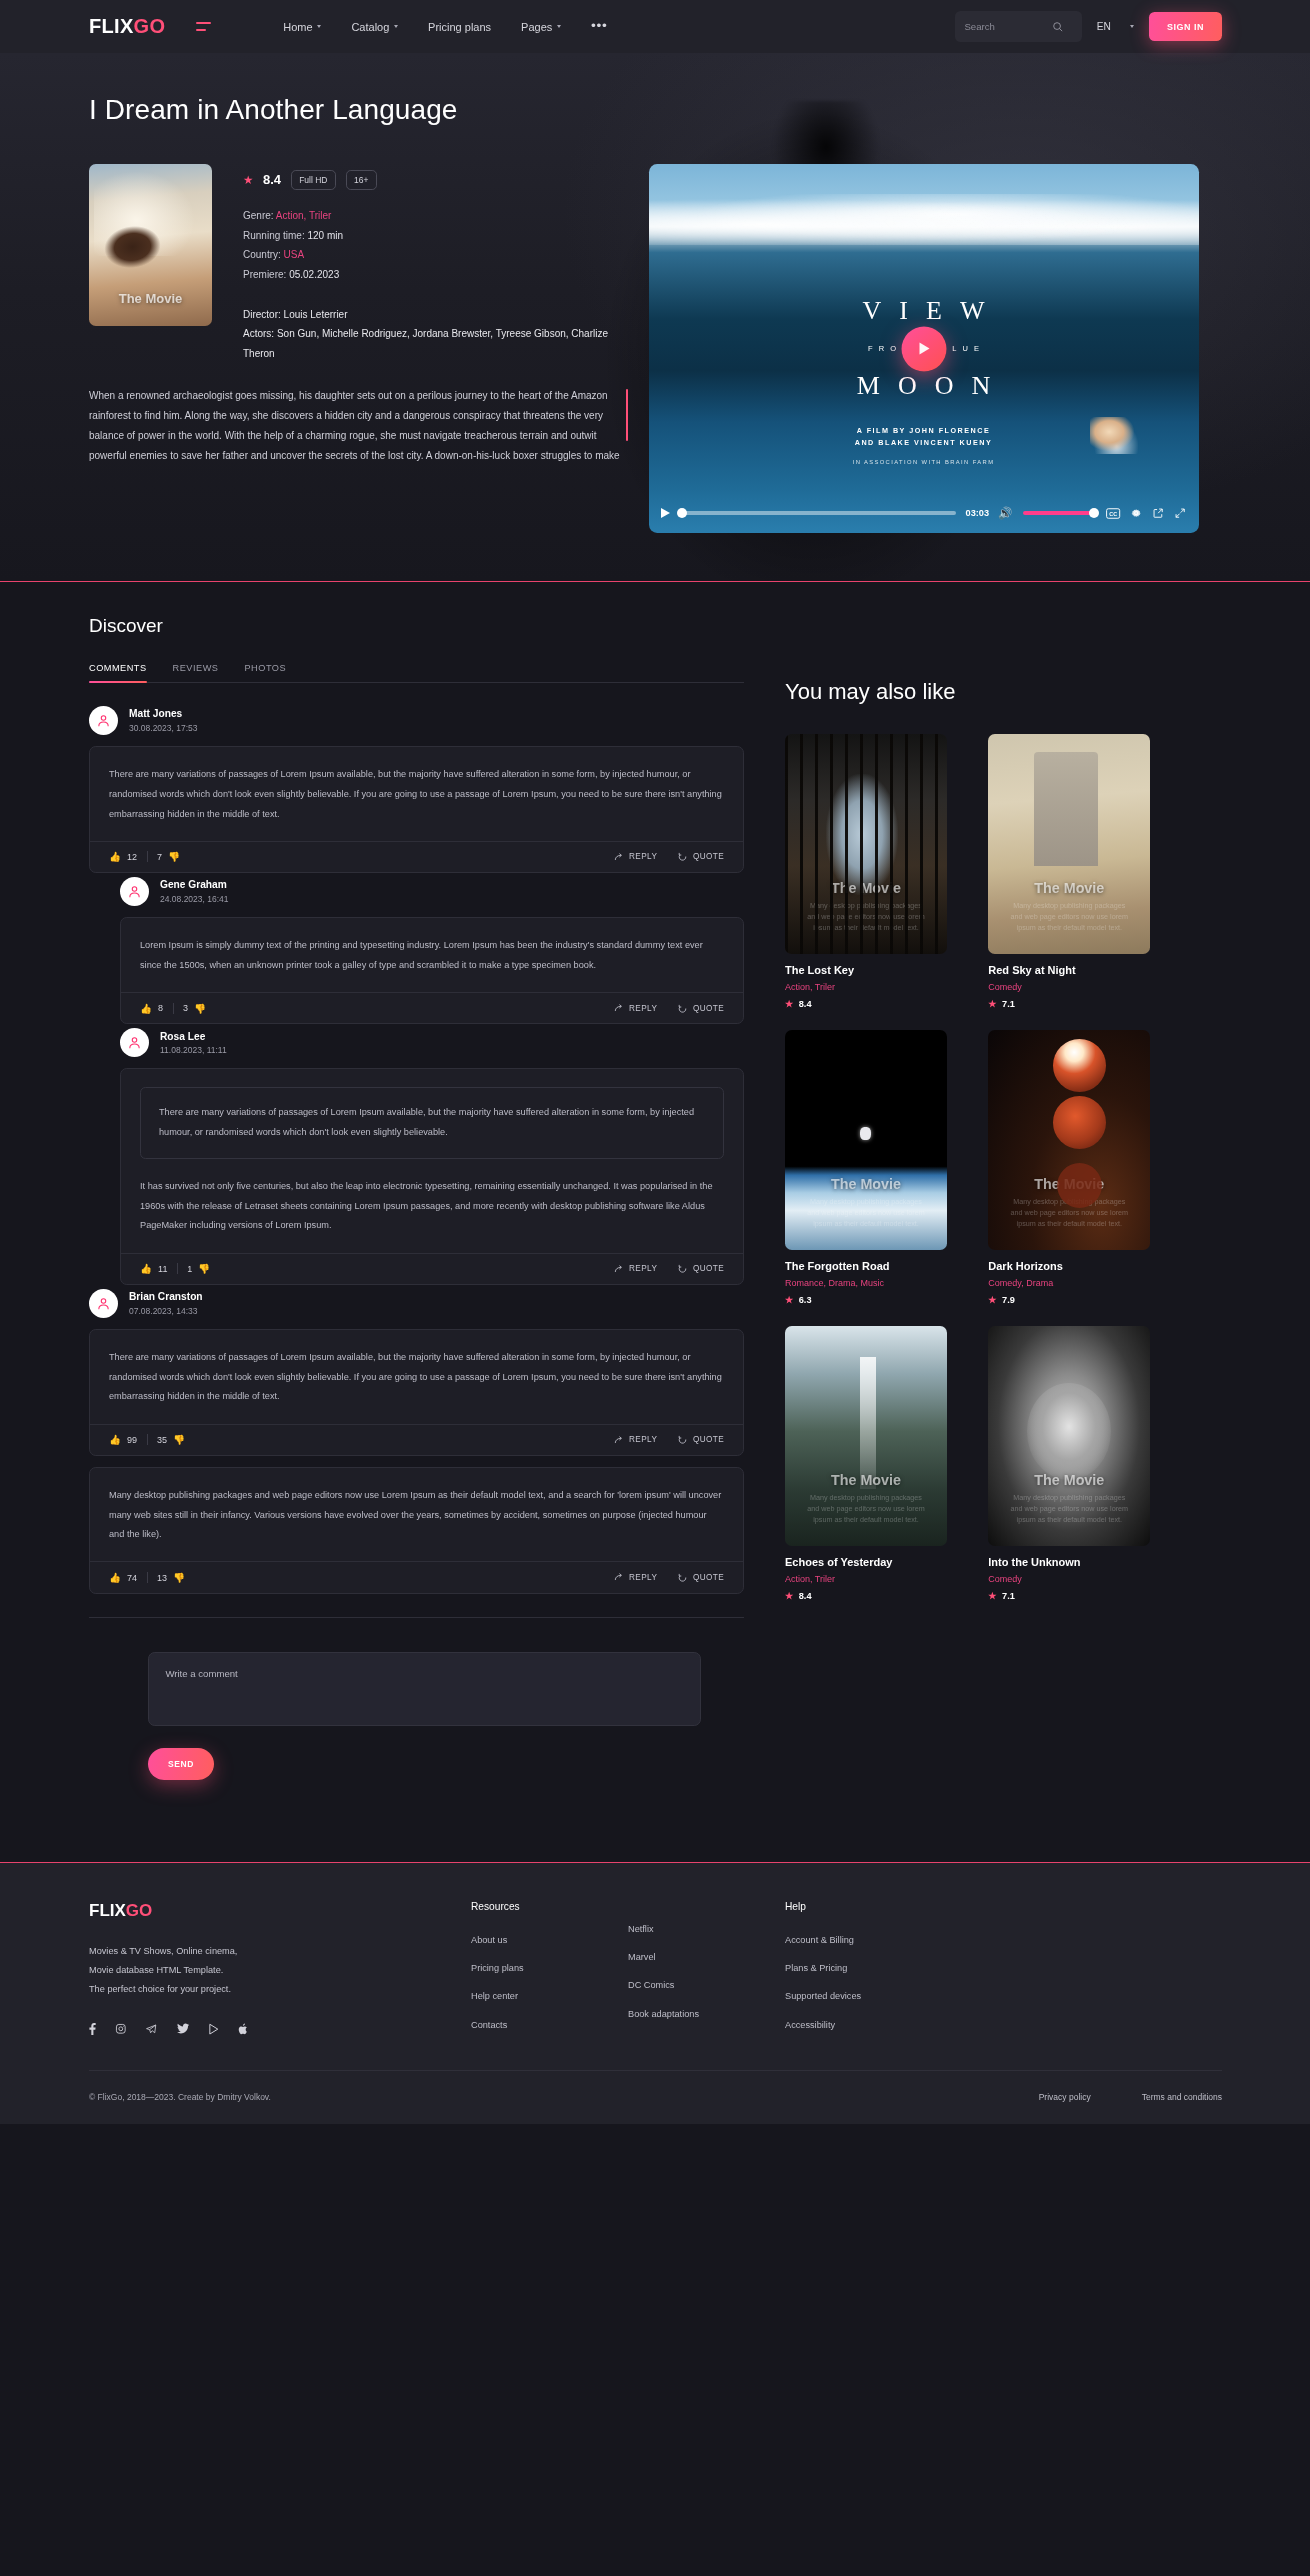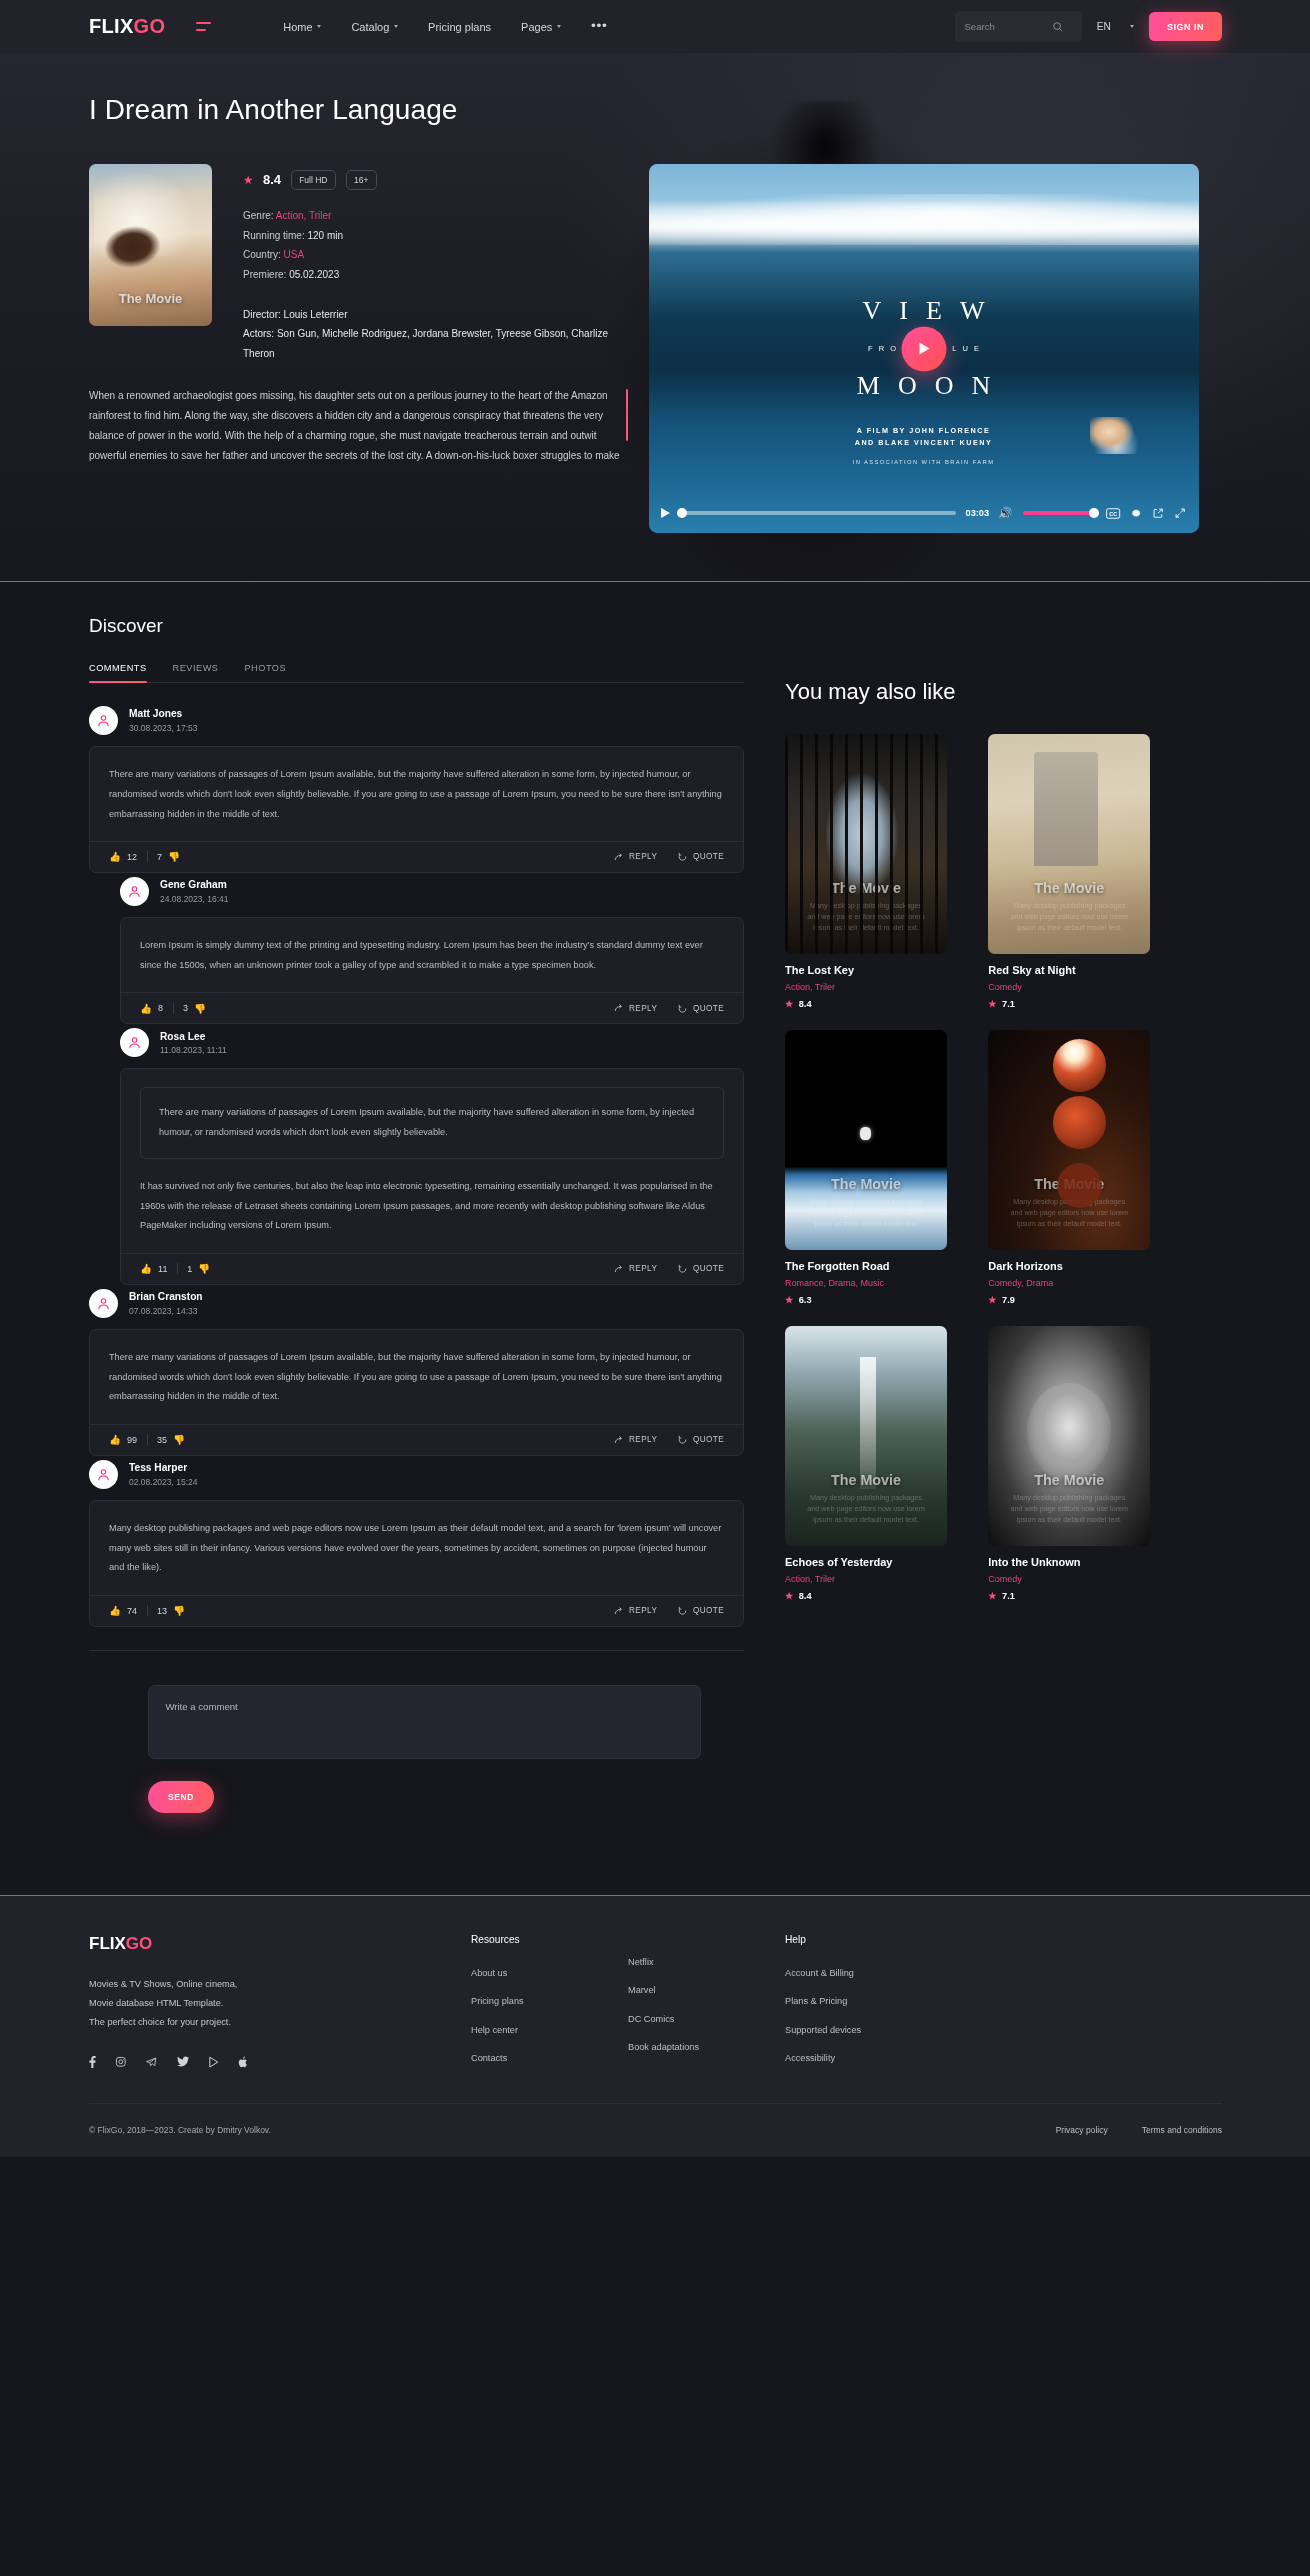--- a/index.html
+++ b/index.html
@@ -285,21 +285,21 @@
   .fc { width: 157px; }
   .fc-head { font-size: 10.2px; color:#fff; font-weight: 400; }
   .fc ul { list-style:none; margin-top: 20.5px; }
   .fc li { margin-bottom: 16.4px; }
   .fc a { color:#bfbfc9; font-size: 9.2px; text-decoration:none; cursor:pointer; }
   .footer-bottom {
     margin-top: 24px; border-top: 0.7px solid #2f2f39; padding: 20.5px 0 22px 0;
     display:flex; align-items:center;
   }
   .copy { font-size: 8.5px; color:#a9a9b4; }
-  .legal { margin-left:auto; display:flex; gap: 34px; }
+  .legal { margin-left:auto; display:flex; gap: 51px; }
   .legal a { font-size: 8.5px; color:#bfbfc9; text-decoration:none; cursor:pointer; }
 </style>
 </head>
 <body>
 
 <div class="page">
 
   <div class="header">
     <div class="logo">
       <span class="flix">FLIX</span>
@@ -622,32 +622,20 @@
                       <path d="M13 7.5A5.5 5.5 0 113 5"></path>
                       <path d="M2 1.5V5h3.5"></path>
                     </svg>
                     <span>QUOTE</span>
                   </div>
                 </div>
               </div>
             </div>
           </div>
           <div class="comment">
-            <div class="c-head">
-              <span class="avatar">
-                <svg width="15" height="15" viewBox="0 0 24 24" fill="none" stroke="#ff2f6d" stroke-width="1.7">
-                  <circle cx="12" cy="8" r="3.6"></circle>
-                  <path d="M4.5 21c0-4.2 3.4-6.6 7.5-6.6s7.5 2.4 7.5 6.6"></path>
-                </svg>
-              </span>
-              <div>
-                <div class="c-name">Tess Harper</div>
-                <div class="c-date">02.08.2023, 15:24</div>
-              </div>
-            </div>
             <div class="c-body">
               <div class="c-text">Many desktop publishing packages and web page editors now use Lorem Ipsum as their default model text, and a search for 'lorem ipsum' will uncover many web sites still in their infancy. Various versions have evolved over the years, sometimes by accident, sometimes on purpose (injected humour and the like).</div>
               <div class="c-foot">
                 <div class="vote">
                   <span class="up">👍</span>
                   <span>74</span>
                 </div>
                 <div class="vdiv"></div>
                 <div class="vote">
                   <span>13</span>

